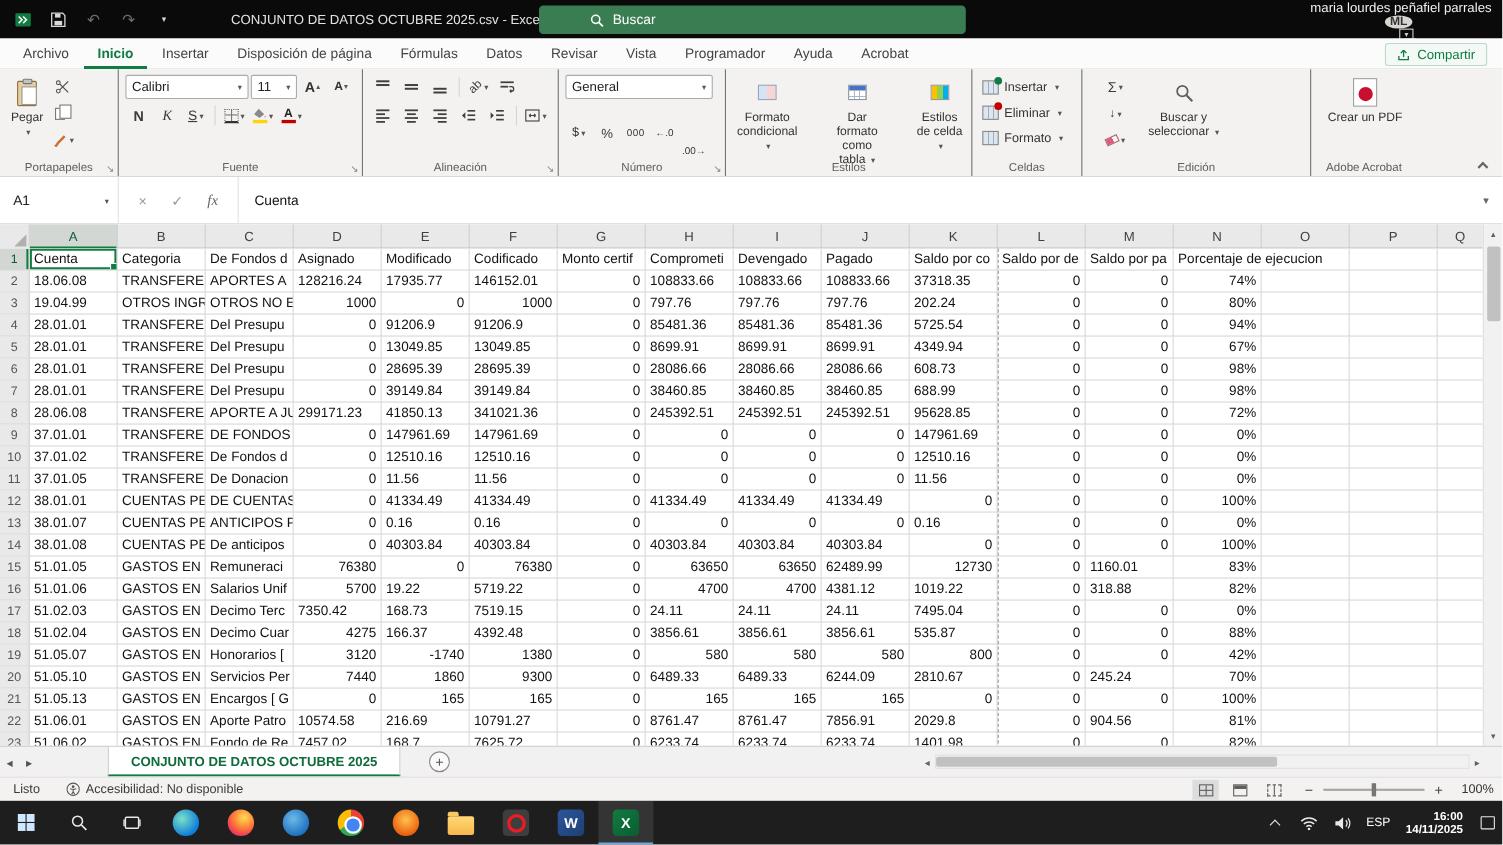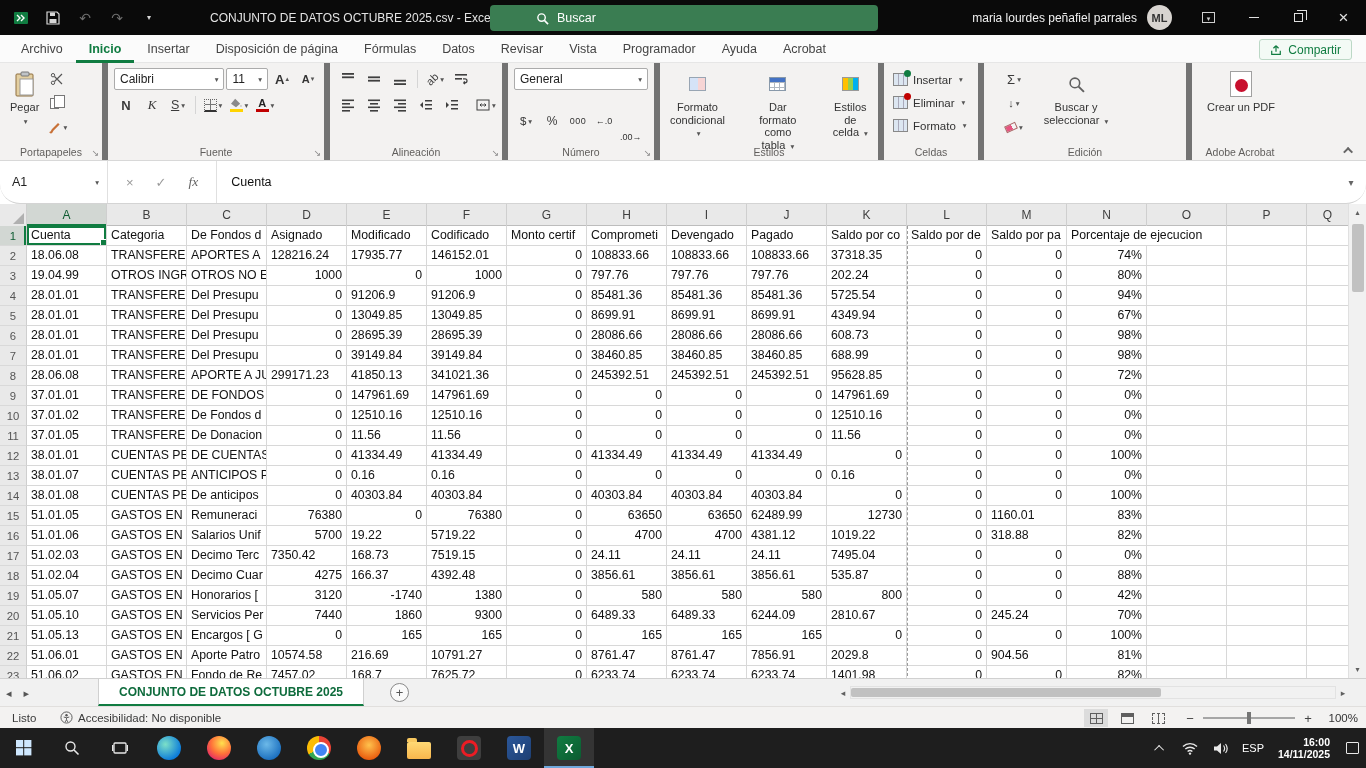--- a/index.html
+++ b/index.html
@@ -7,39 +7,39 @@
 body{font-family:"Liberation Sans",sans-serif;font-size:12px;color:#222;}
 .screen{position:relative;width:1366px;height:768px;overflow:hidden;background:#fff;}
 
 
 .titlebar{position:absolute;top:0;left:0;width:100%;height:35px;background:#0a0a0a;display:flex;align-items:center;color:#e8e8e8;}
 .qat{display:flex;align-items:center;gap:14px;padding-left:12px;}
 .tbico{display:inline-flex;align-items:center;justify-content:center;width:18px;height:18px;font-size:14px;color:#d8d8d8;}
 .tbico.dim{color:#6d6d6d;}
 .wtitle{margin-left:52px;font-size:12px;color:#e4e4e4;white-space:nowrap;}
 .searchpill{position:absolute;left:490px;top:5px;width:388px;height:26px;background:#3a7d52;border-radius:4px;display:flex;align-items:center;color:#fff;font-size:12.5px;padding-left:46px;gap:8px;}
-.tbright{position:absolute;right:0;top:0;height:35px;display:flex;align-items:center;}
+.tbright{position:absolute;right:0;top:0;height:35px;display:flex;align-items:center;flex-direction:column;}
 .uname{font-size:12px;color:#f0f0f0;margin-right:10px;white-space:nowrap;}
 .avatar{width:25px;height:25px;border-radius:50%;background:#d8d4d0;color:#333;font-size:11px;font-weight:bold;display:flex;align-items:center;justify-content:center;margin-right:14px;}
 .winctl{width:45px;height:35px;display:flex;align-items:center;justify-content:center;color:#e0e0e0;font-size:14px;}
 .minbar{display:block;width:10px;height:1px;background:#e0e0e0;}
 .restore{position:relative;width:9px;height:9px;border:1px solid #e0e0e0;}
 .restore::before{content:"";position:absolute;left:2px;top:-4px;width:9px;height:9px;border:1px solid #e0e0e0;border-left:none;border-bottom:none;}
 .ribopt{position:relative;width:13px;height:11px;border:1px solid #cfcfcf;display:flex;align-items:flex-end;justify-content:center;font-size:7px;line-height:6px;color:#cfcfcf;}
 
 
 .tabsrow{position:absolute;top:35px;left:0;width:100%;height:28px;background:#fbfbfb;display:flex;align-items:center;border-bottom:1px solid #e6e6e6;}
 .rtabs{display:flex;align-items:stretch;height:28px;padding-left:8px;}
 .rtab{padding:0 13px;display:flex;align-items:center;font-size:12.5px;color:#444;cursor:default;}
 .rtab.active{color:#107C41;font-weight:bold;box-shadow:inset 0 -3px 0 #107C41;}
 .sharebtn{position:absolute;right:14px;top:4px;height:21px;display:flex;align-items:center;gap:6px;padding:0 10px;border:1px solid #bcd8c6;border-radius:3px;background:#f3faf5;color:#107C41;font-size:12px;}
 
 
 .ribbon{position:absolute;top:63px;left:0;width:100%;height:98px;background:#f3f2f1;border-bottom:1px solid #d8d8d8;display:flex;}
-.rgroup{position:relative;height:97px;border-right:6px solid #737373;padding:5px 4px 16px 6px;}
+.rgroup{position:relative;height:97px;border-right:1px solid #737373;padding:5px 4px 16px 6px;}
 .glabel{position:absolute;bottom:2px;left:0;right:0;text-align:center;font-size:10.5px;color:#605e5c;}
 .launch{position:absolute;bottom:2px;right:3px;font-size:9px;color:#888;}
 .dd{font-size:7.5px;color:#555;margin-left:2px;}
 .gbody{display:flex;}
 .vstack{display:flex;flex-direction:column;justify-content:flex-start;gap:2px;margin-left:2px;}
 .smbtn{display:inline-flex;align-items:center;justify-content:center;height:22px;min-width:24px;padding:0 2px;color:#3b3b3b;font-size:12px;border-radius:2px;}
 .bigbtn{display:flex;flex-direction:column;align-items:center;justify-content:flex-start;text-align:center;padding:2px 4px;font-size:11px;color:#333;line-height:12.5px;}
 .bigbtn .bico{height:28px;display:flex;align-items:center;justify-content:center;margin-bottom:3px;}
 .combo{height:22px;background:#fff;border:1px solid #ababab;display:flex;align-items:center;justify-content:space-between;padding:0 5px;font-size:12px;color:#222;border-radius:2px;}
 .row1,.row2{display:flex;align-items:center;gap:2px;}
@@ -73,21 +73,21 @@
 .ic-cells.ins::after,.ic-cells.del::after{content:"";position:absolute;right:-4px;top:-4px;width:7px;height:7px;border-radius:50%;}
 .ic-cells.ins::after{background:#107C41;}
 .ic-cells.del::after{background:#c00000;}
 .eraser{display:inline-block;width:12px;height:7px;background:linear-gradient(90deg,#e75480 60%,#f5f5f5 60%);border:1px solid #a66;transform:rotate(-25deg);}
 .pagepdf{position:relative;width:22px;height:26px;background:#fff;border:1px solid #a0a0a0;}
 .pagepdf::after{content:"";position:absolute;left:4px;top:7px;width:13px;height:13px;border-radius:50%;background:#c8102e;}
 .ribcol{position:absolute;right:10px;bottom:4px;width:14px;height:12px;display:flex;align-items:center;justify-content:center;}
 .chevup{display:block;width:7px;height:7px;border-left:2px solid #666;border-top:2px solid #666;transform:rotate(45deg) translateY(2px);}
 
 
-.fbar{position:absolute;top:161px;left:0;width:100%;height:43px;background:#fff;border-bottom:1px solid #d4d4d4;display:flex;align-items:center;border-radius:20px;}
+.fbar{position:absolute;top:161px;left:0;width:100%;height:43px;background:#fff;border-bottom:1px solid #d4d4d4;display:flex;align-items:center;}
 .namebox{width:108px;height:100%;display:flex;align-items:center;justify-content:space-between;padding:0 8px 0 12px;border-right:1px solid #e0e0e0;font-size:12.5px;color:#222;}
 .fxicons{display:flex;align-items:center;gap:22px;padding:0 18px;border-right:1px solid #e0e0e0;height:100%;}
 .fxi{color:#9a9a9a;font-size:13px;}
 .fxfx{font-style:italic;font-family:"Liberation Serif",serif;color:#666;font-size:13.5px;}
 .fcontent{padding-left:14px;font-size:12.5px;color:#111;flex:1;}
 .fexpand{width:30px;color:#666;font-size:10px;text-align:center;}
 
 
 .sheetarea{position:absolute;top:204px;left:0;width:1366px;height:474px;background:#fff;}
 .colhdr{position:absolute;top:0;left:0;width:1348px;height:22px;display:flex;background:#e9e9e9;border-bottom:1px solid #bdbdbd;}

